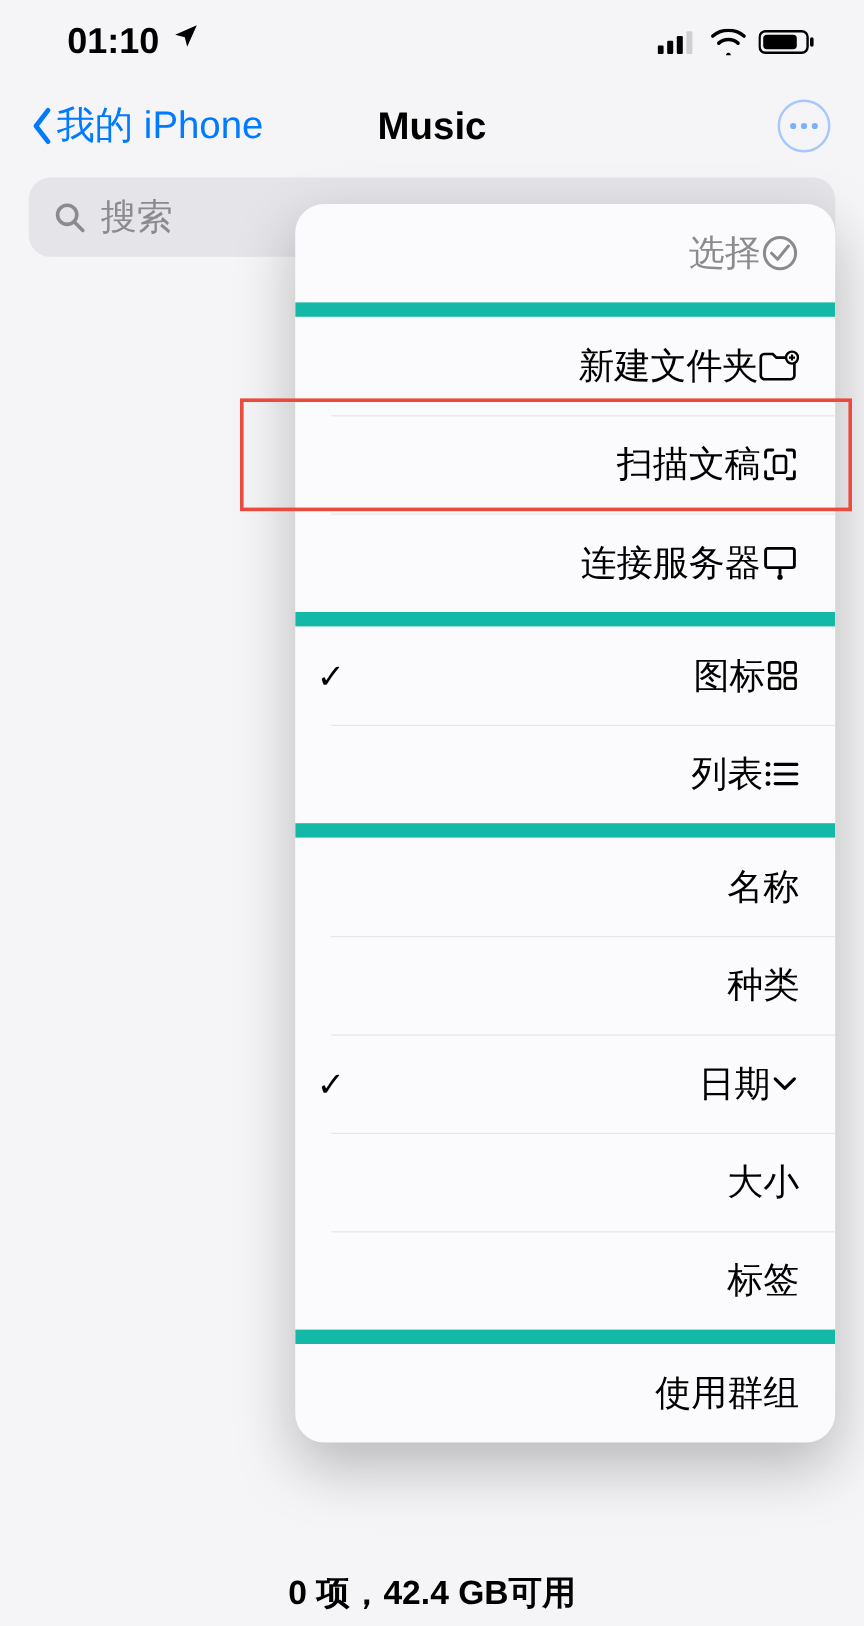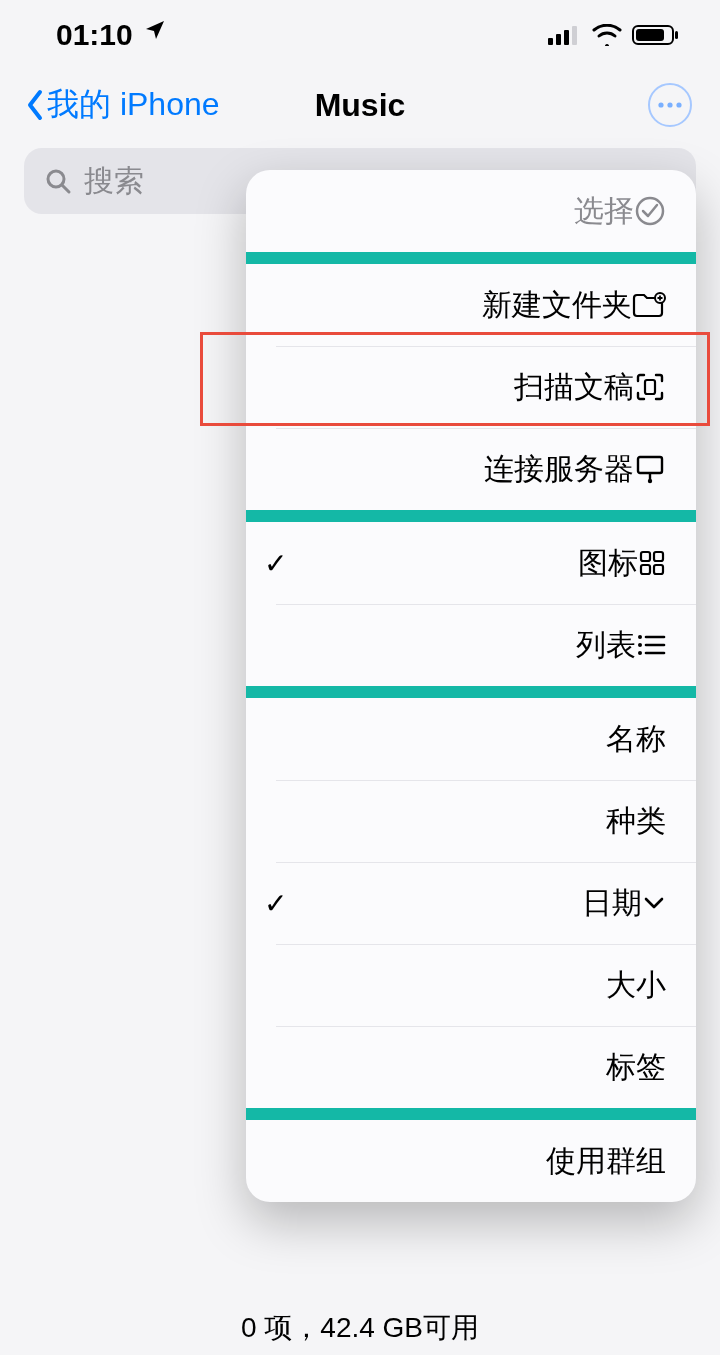--- a/index.html
+++ b/index.html
@@ -123,21 +123,21 @@
     pointer-events: none;
   }
 
   
   .footer {
     position: absolute;
     bottom: 8px;
     left: 0; right: 0;
     text-align: center;
     font-size: 28px;
-    font-weight: 400;
+    font-weight: 700;
     color: #000;
   }
 </style>
 </head>
 <body>
 
 <div class="status-bar">
   <div class="status-left">
     <span>01:10</span>
     <span class="loc-icon">

